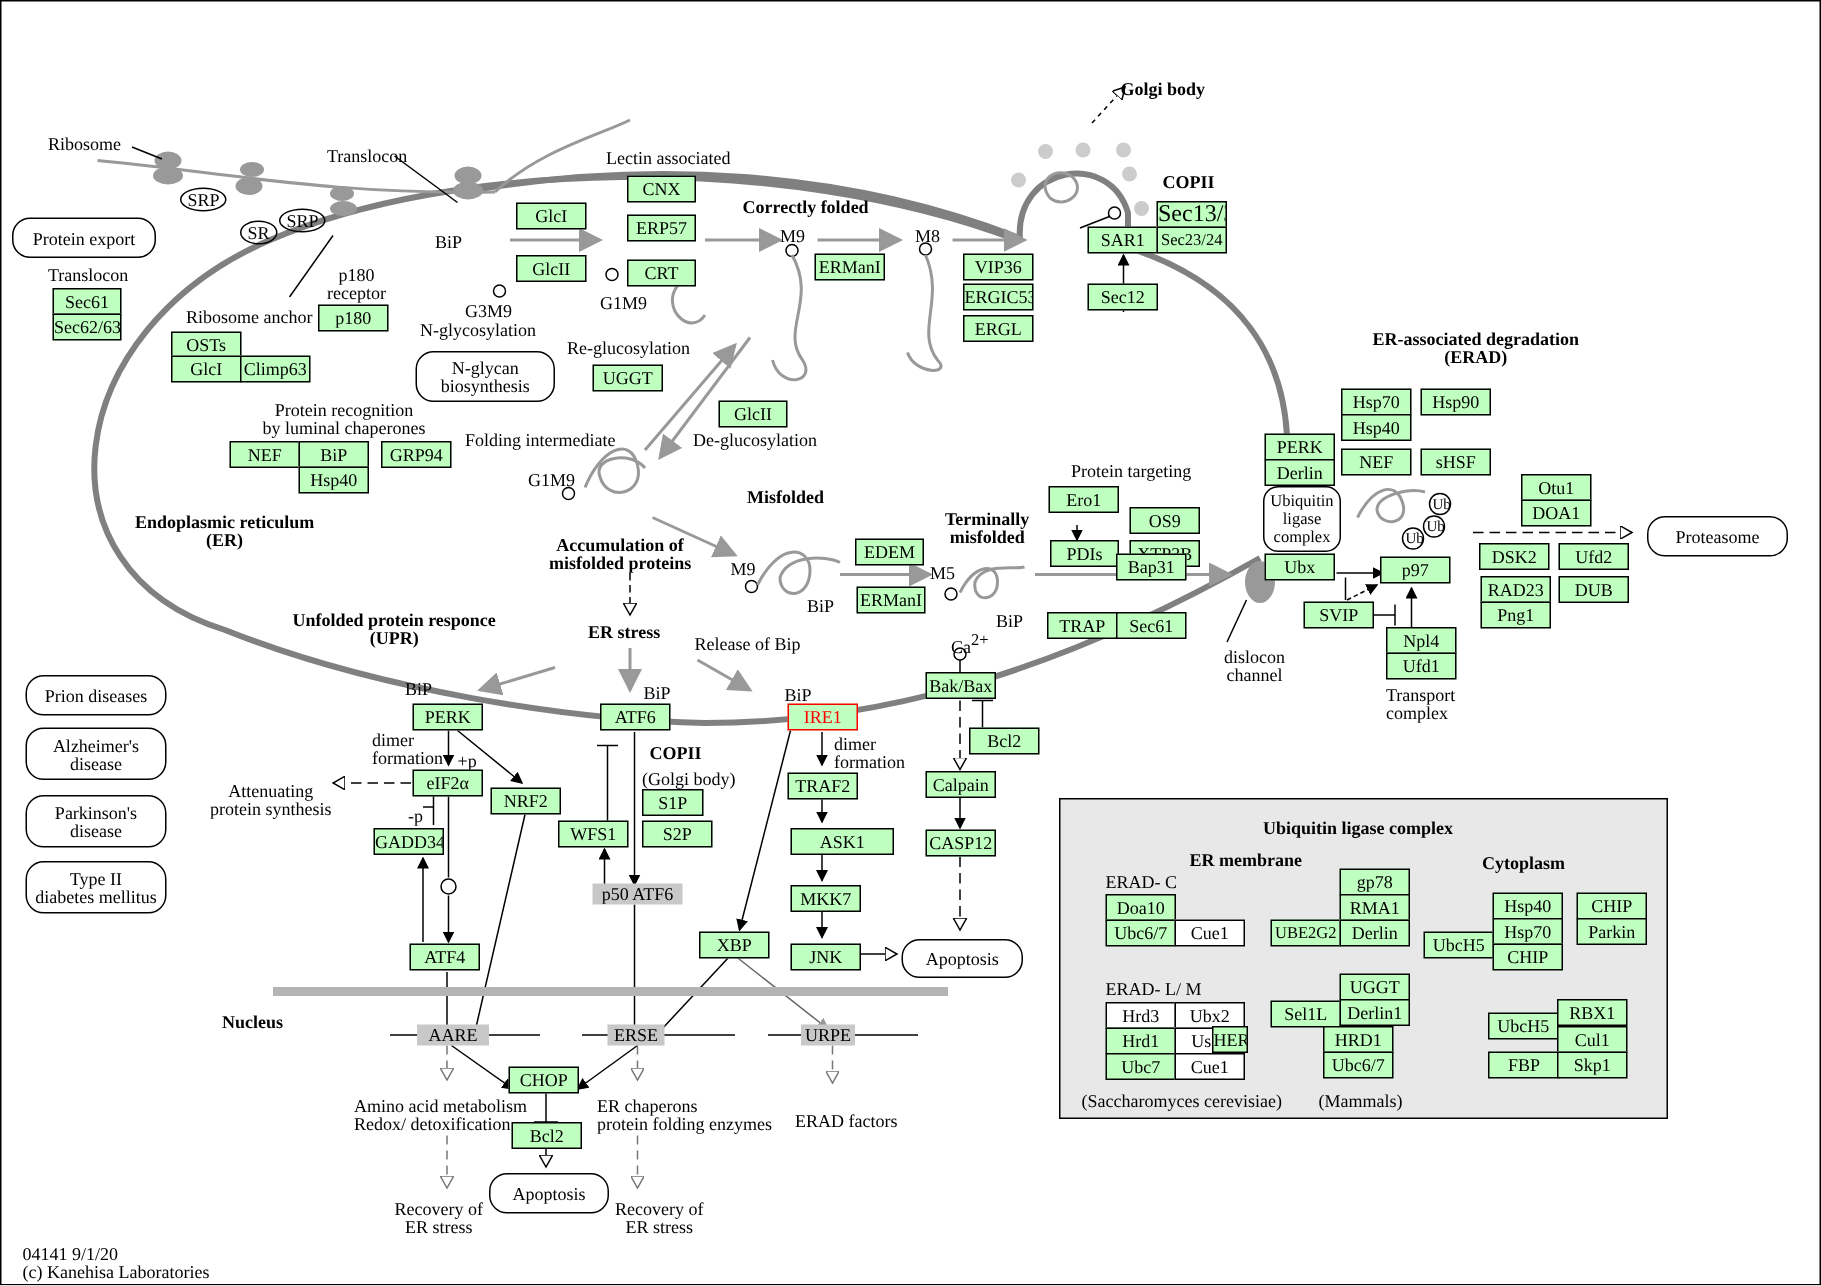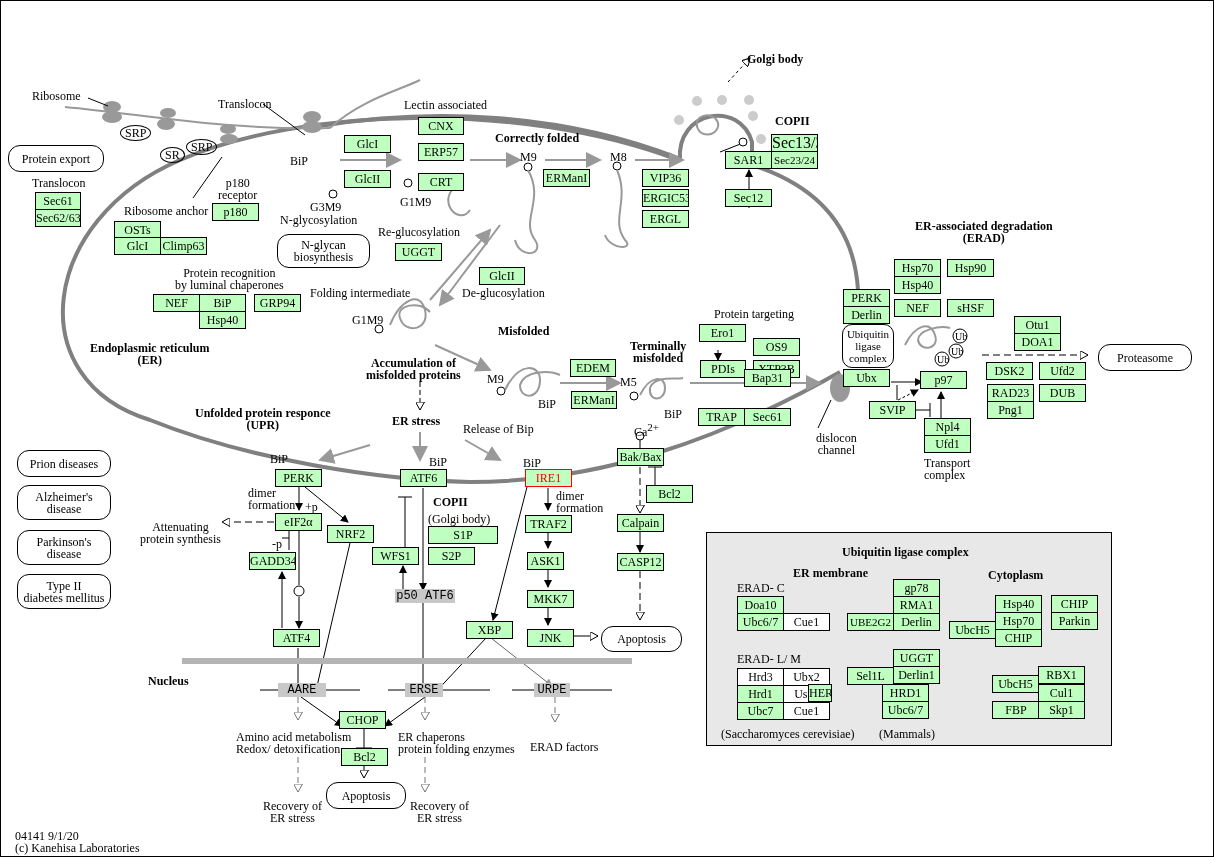--- a/index.html
+++ b/index.html
@@ -8,21 +8,21 @@
   #frame{position:absolute;left:0;top:0;width:1212px;height:855px;border:1px solid #000;pointer-events:none;}
   svg#lines{position:absolute;left:0;top:0;}
   .g{position:absolute;background:#bfffbf;border:1px solid #000;font-size:12px;line-height:16px;
     text-align:center;white-space:nowrap;overflow:hidden;box-sizing:border-box;height:18px;cursor:pointer;}
   .g.w{background:#fff;}
   .g.red{border-color:#f00;color:#f00;}
   .lbl{position:absolute;font-size:12px;line-height:12px;white-space:nowrap;text-align:center;}
   .b{font-weight:bold;}
   .map{position:absolute;border:1px solid #000;border-radius:12px;background:#fff;font-size:12px;
     line-height:12px;display:flex;align-items:center;justify-content:center;text-align:center;box-sizing:border-box;cursor:pointer;white-space:pre-line;}
-  .gray{position:absolute;background:#c8c8c8;font-size:12px;line-height:14px;text-align:center;white-space:nowrap;font-family:Liberation Mono, monospace;}
+  .gray{position:absolute;background:#c8c8c8;font-size:12px;line-height:14px;text-align:center;white-space:nowrap;}
   #title{position:absolute;left:40px;top:46px;width:420px;height:26px;border:2px solid #000;box-sizing:border-box;
     font-size:13px;line-height:22px;padding-left:12px;letter-spacing:0.5px;}
   #ubq-panel{position:absolute;left:706px;top:532px;width:406px;height:214px;background:#e8e8e8;border:1px solid #000;box-sizing:border-box;}
   .pre{white-space:pre-line;}
 </style>
 </head>
 <body>
 
 <div id="canvas">
 
@@ -336,25 +336,25 @@
 <div class="g" style="left:987px;top:384px;width:47px">RAD23</div>
 <div class="g" style="left:1039px;top:384px;width:47px">DUB</div>
 <div class="g" style="left:987px;top:401px;width:47px">Png1</div>
 <div class="g" style="left:275px;top:469px;width:47px">PERK</div>
 <div class="g" style="left:275px;top:513px;width:47px">eIF2α</div>
 <div class="g" style="left:327px;top:525px;width:47px">NRF2</div>
 <div class="g" style="left:249px;top:552px;width:47px">GADD34</div>
 <div class="g" style="left:273px;top:629px;width:47px">ATF4</div>
 <div class="g" style="left:400px;top:469px;width:47px">ATF6</div>
 <div class="g" style="left:372px;top:547px;width:47px">WFS1</div>
-<div class="g" style="left:428px;top:526px;width:70px">S1P</div>
+<div class="g" style="left:428px;top:526px;width:41px">S1P</div>
 <div class="g" style="left:428px;top:547px;width:47px">S2P</div>
 <div class="g red" style="left:525px;top:469px;width:47px">IRE1</div>
 <div class="g" style="left:525px;top:515px;width:47px">TRAF2</div>
-<div class="g" style="left:527px;top:552px;width:37px">ASK1</div>
+<div class="g" style="left:527px;top:552px;width:69px">ASK1</div>
 <div class="g" style="left:527px;top:590px;width:47px">MKK7</div>
 <div class="g" style="left:527px;top:629px;width:47px">JNK</div>
 <div class="g" style="left:466px;top:621px;width:47px">XBP</div>
 <div class="g" style="left:617px;top:448px;width:47px">Bak/Bax</div>
 <div class="g" style="left:646px;top:485px;width:47px">Bcl2</div>
 <div class="g" style="left:617px;top:514px;width:47px">Calpain</div>
 <div class="g" style="left:617px;top:553px;width:47px">CASP12</div>
 <div class="g" style="left:339px;top:711px;width:47px">CHOP</div>
 <div class="g" style="left:341px;top:748px;width:47px">Bcl2</div>
 

